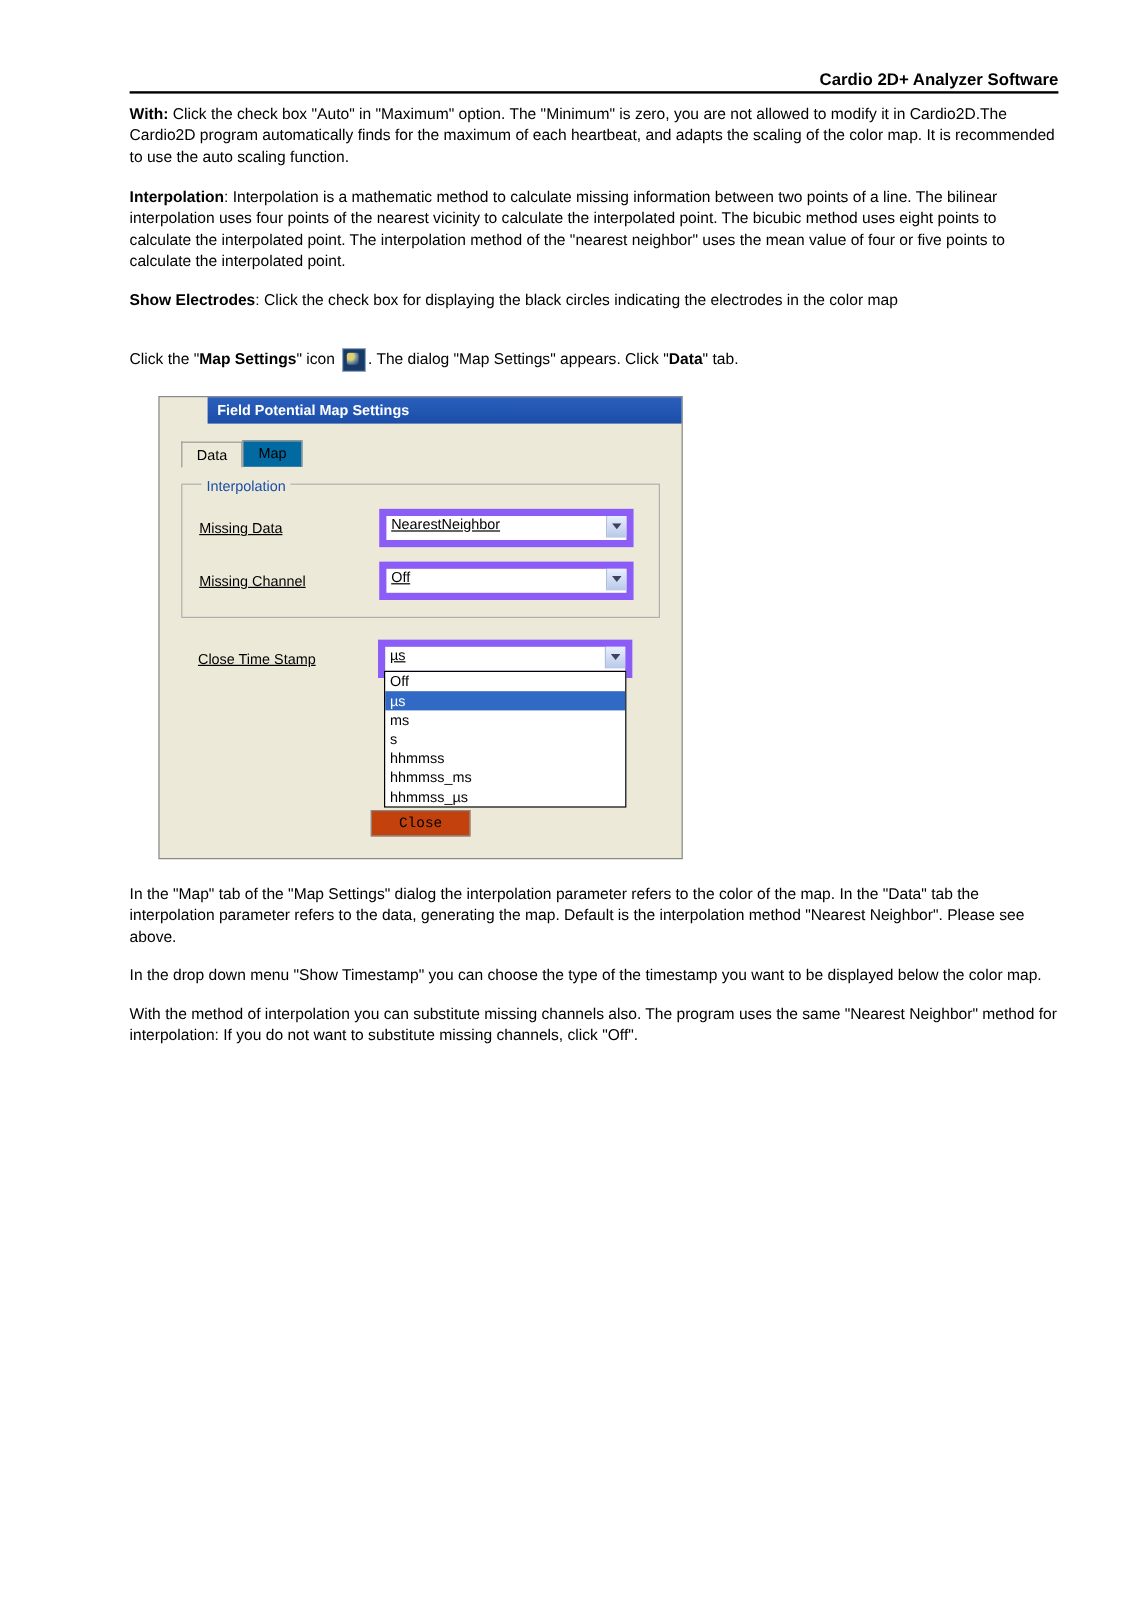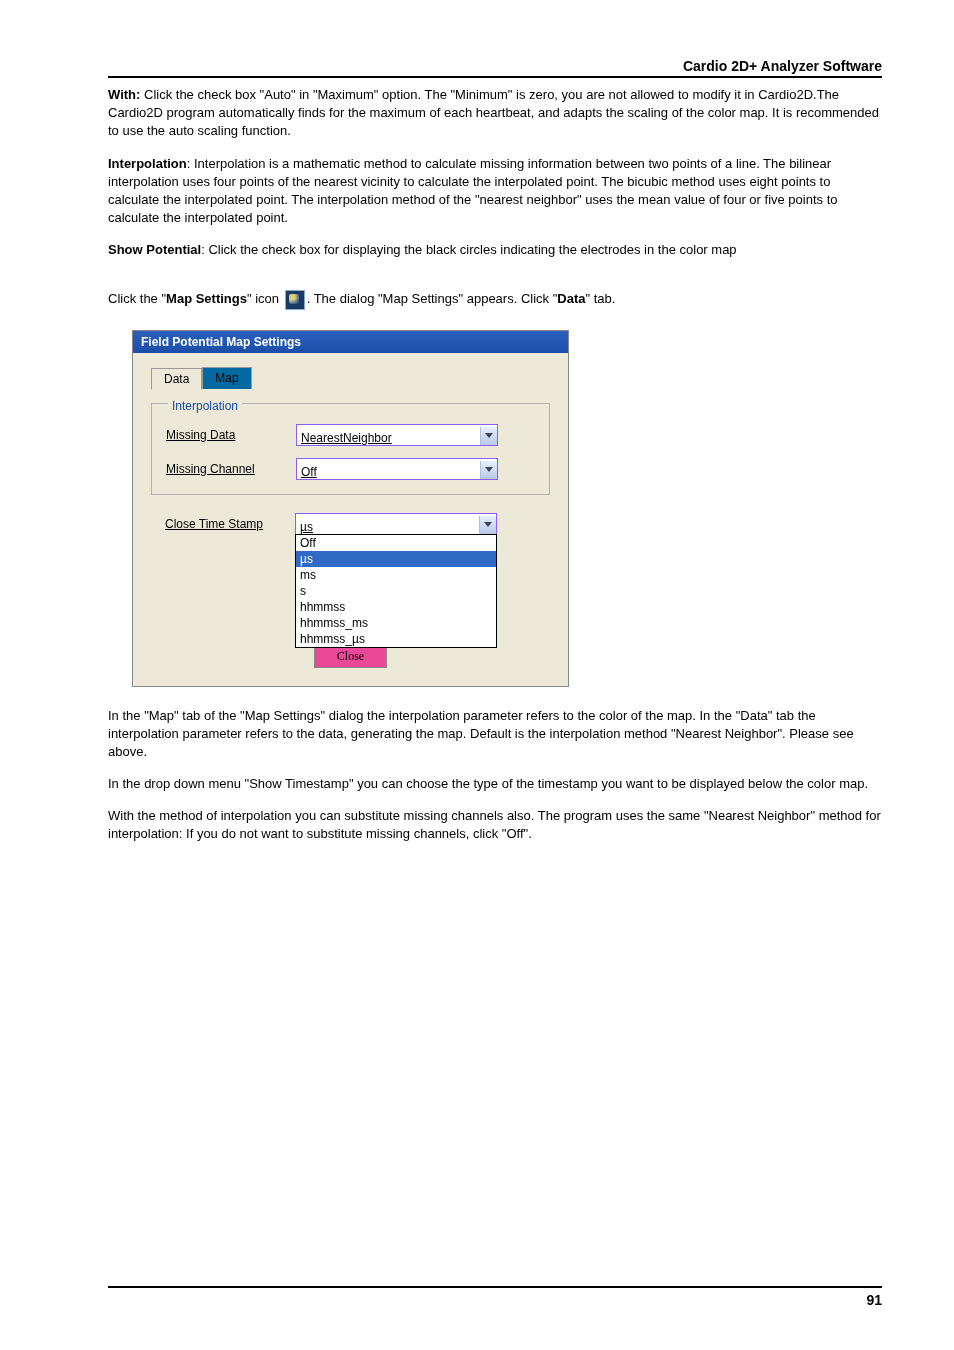--- a/index.html
+++ b/index.html
@@ -61,20 +61,21 @@
       border: 1px solid #888;
       background: #ece9d8;
       font-family: Tahoma, Verdana, sans-serif;
     }
     .dialog-titlebar {
       background: linear-gradient(#2b5fbd, #1b4ea8);
       color: #fff;
       font-size: 12px;
       font-weight: bold;
       padding: 4px 8px;
+      margin-left: 40px;
     }
     .dialog-body {
       padding: 14px 18px 18px 18px;
     }
     .tabs {
       display: flex;
       margin-bottom: 14px;
       position: relative;
     }
     .tab {
@@ -119,28 +120,29 @@
       margin-bottom: 12px;
       text-decoration: underline;
     }
     .form-label {
       width: 130px;
       font-size: 12px;
     }
     .combo {
       width: 200px;
       height: 20px;
-      border: 1px solid #8b5cf6;
+      border: 6px solid #8b5cf6;
       background: #fff;
       font-size: 12px;
       font-family: Tahoma, sans-serif;
       display: flex;
-      align-items: flex-end;
+      align-items: flex-start;
       justify-content: space-between;
       position: relative;
+      margin-left: 20px;
     }
     .combo-text {
       padding-left: 4px;
     }
     .combo-btn {
       width: 16px;
       height: 18px;
       background: linear-gradient(#e8f0ff, #b8c8e8);
       border-left: 1px solid #b0c0d8;
       display: flex;
@@ -163,22 +165,22 @@
     }
     .dropdown-list .item.selected {
       background: #316ac5;
       color: #fff;
     }
     .close-btn {
       display: block;
       margin: 0 auto;
       padding: 3px 22px;
       font-size: 12px;
-      font-family: Liberation Serif, serif;
-      background: #ec4899;
+      font-family: Liberation Mono, monospace;
+      background: #c2410c;
       border: 1px solid #888;
       cursor: pointer;
     }
     .footer {
       position: absolute;
       bottom: 42px;
       left: 108px;
       right: 72px;
     }
     .footer-rule {
@@ -202,21 +204,21 @@
   <div class="body-text">
     <span class="bold">With:</span><span> Click the check box "Auto" in "Maximum" option. The "Minimum" is zero, you are not allowed to modify it in Cardio2D.The Cardio2D program automatically finds for the maximum of each heartbeat, and adapts the scaling of the color map. It is recommended to use the auto scaling function.</span>
   </div>
 
 
   <div class="body-text">
     <span class="bold">Interpolation</span><span>: Interpolation is a mathematic method to calculate missing information between two points of a line. The bilinear interpolation uses four points of the nearest vicinity to calculate the interpolated point. The bicubic method uses eight points to calculate the interpolated point. The interpolation method of the "nearest neighbor" uses the mean value of four or five points to calculate the interpolated point.</span>
   </div>
 
   <div class="body-text">
-    <span class="bold">Show Potential</span><span>: Click the check box for displaying the black circles indicating the electrodes in the color map</span>
+    <span class="bold">Show Electrodes</span><span>: Click the check box for displaying the black circles indicating the electrodes in the color map</span>
   </div>
 
   <div class="body-text" style="margin-top:30px;">
     <span>Click the "</span><span class="bold">Map Settings</span><span>" icon </span><span class="icon-box"></span><span>. The dialog "Map Settings" appears. Click "</span><span class="bold">Data</span><span>" tab.</span>
   </div>
 
   <div class="dialog">
     <div class="dialog-titlebar">Field Potential  Map Settings</div>
     <div class="dialog-body">
       <div class="tabs">
@@ -274,17 +276,13 @@
       </div>
 
       <button class="close-btn">Close</button>
     </div>
   </div>
 
   <div class="body-text">In the "Map" tab of the "Map Settings" dialog the interpolation parameter refers to the color of the map. In the "Data" tab the interpolation parameter refers to the data, generating the map. Default is the interpolation method "Nearest Neighbor". Please see above.</div>
   <div class="body-text">In the drop down menu "Show Timestamp" you can choose the type of the timestamp you want to be displayed below the color map.</div>
   <div class="body-text">With the method of interpolation you can substitute missing channels also. The program uses the same "Nearest Neighbor" method for interpolation: If you do not want to substitute missing channels, click "Off".</div>
 
-  <div class="footer">
-    <hr class="footer-rule">
-    <div class="page-num">91</div>
-  </div>
 </div>
 
 </body></html>

